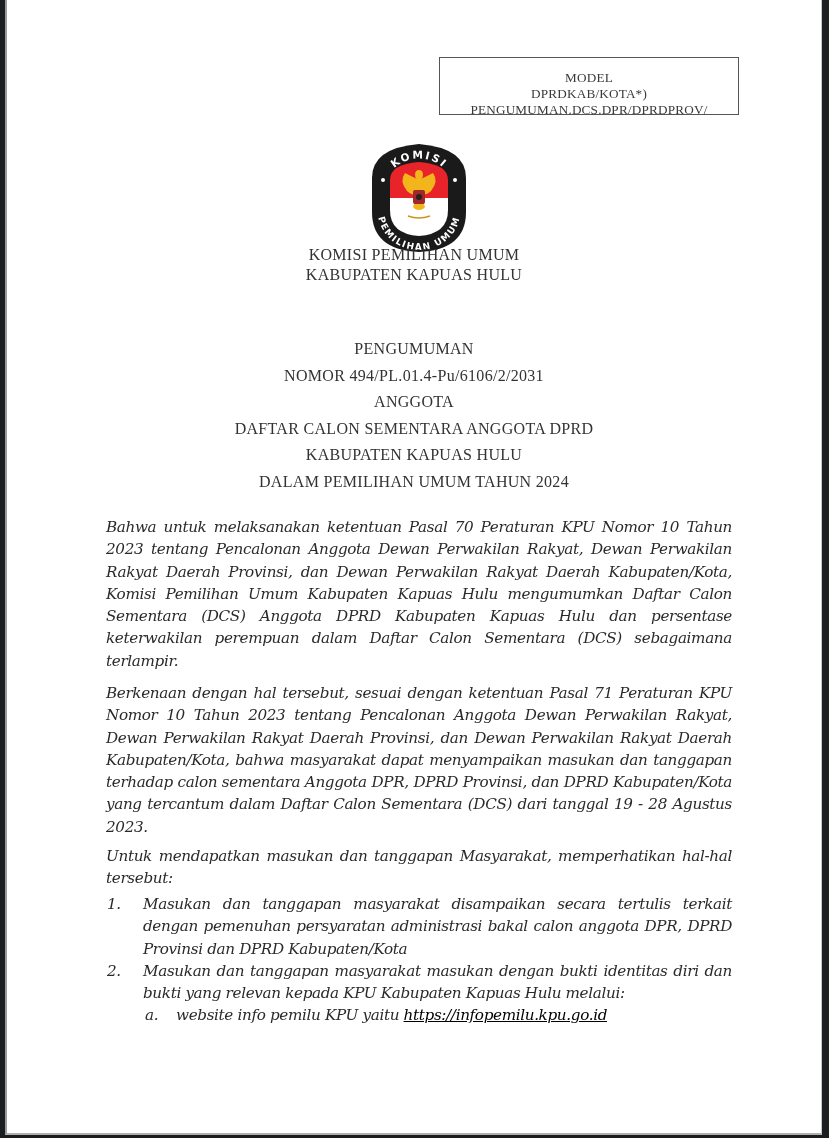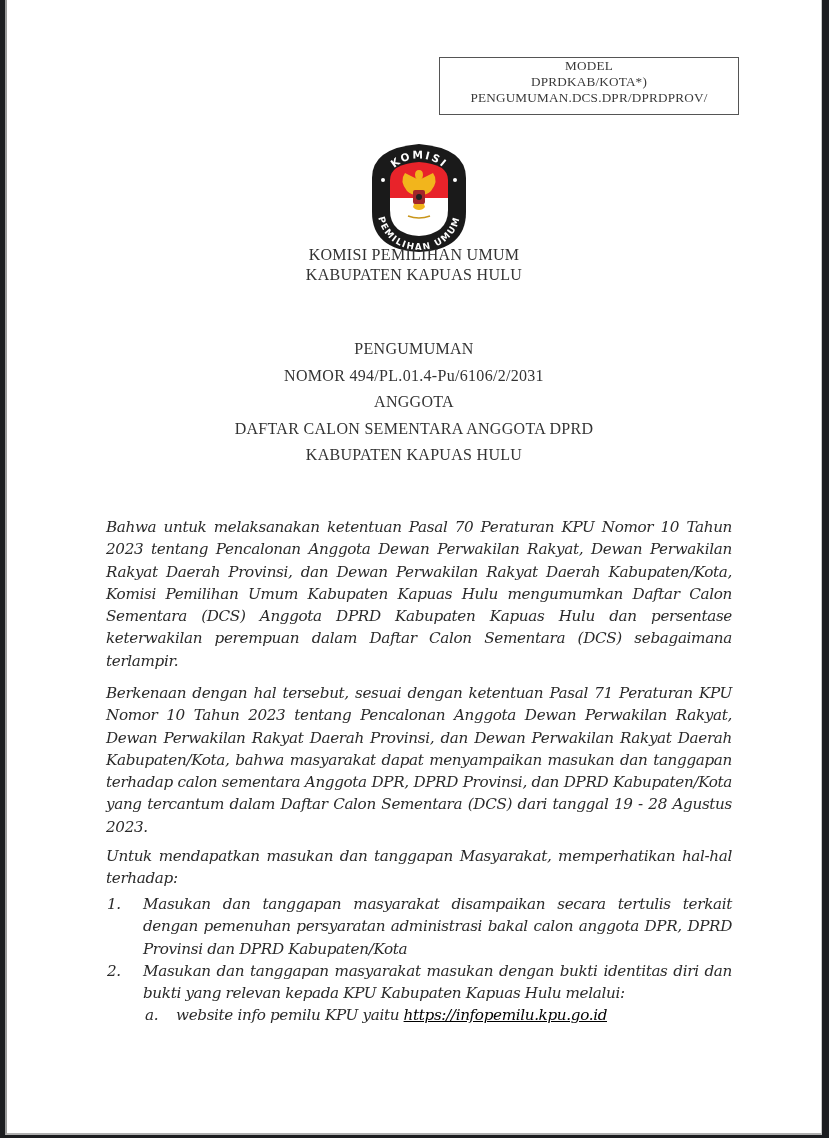--- a/index.html
+++ b/index.html
@@ -14,21 +14,21 @@
     background:#ffffff;
     border-left:2px solid #9a9a9a;
     border-right:1px solid #c8c8c8;
     border-bottom:2px solid #b0b0b0;
     box-sizing:border-box;
   }
   .model-box {
     position:absolute; left:432px; top:57px; width:300px; height:58px;
     border:1.5px solid #555; box-sizing:border-box;
     text-align:center; font-family:"Liberation Serif","DejaVu Serif",serif;
-    font-size:13.2px; line-height:16px; color:#3a3a3a; padding-top:0;
+    font-size:13.2px; line-height:16px; color:#3a3a3a; padding-top:12px;
     letter-spacing:0.2px;
   }
   .logo { position:absolute; left:357px; top:140px; width:110px; height:115px; }
   .center {
     position:absolute; left:0; width:100%; text-align:center;
     font-family:"Liberation Serif","DejaVu Serif",serif;
     font-size:16px; color:#333; letter-spacing:0.3px;
   }
   .body-text {
     position:absolute; left:99px; width:626px;
@@ -86,32 +86,33 @@
     <div>KOMISI PEMILIHAN UMUM</div>
     <div>KABUPATEN KAPUAS HULU</div>
   </div>
 
   <div class="center" style="top:336px;line-height:26.5px;">
     <div>PENGUMUMAN</div>
     <div>NOMOR 494/PL.01.4-Pu/6106/2/2031</div>
     <div>ANGGOTA</div>
     <div>DAFTAR CALON SEMENTARA ANGGOTA DPRD</div>
     <div>KABUPATEN KAPUAS HULU</div>
+    <div>DALAM PEMILIHAN UMUM TAHUN 2024</div>
   </div>
 
   <div class="body-text" style="top:516px;">
     <p>Bahwa untuk melaksanakan ketentuan Pasal 70 Peraturan KPU Nomor 10 Tahun 2023 tentang Pencalonan Anggota Dewan Perwakilan Rakyat, Dewan Perwakilan Rakyat Daerah Provinsi, dan Dewan Perwakilan Rakyat Daerah Kabupaten/Kota, Komisi Pemilihan Umum Kabupaten Kapuas Hulu mengumumkan Daftar Calon Sementara (DCS) Anggota DPRD Kabupaten Kapuas Hulu dan persentase keterwakilan perempuan dalam Daftar Calon Sementara (DCS) sebagaimana terlampir.</p>
   </div>
 
   <div class="body-text" style="top:682px;">
     <p>Berkenaan dengan hal tersebut, sesuai dengan ketentuan Pasal 71 Peraturan KPU Nomor 10 Tahun 2023 tentang Pencalonan Anggota Dewan Perwakilan Rakyat, Dewan Perwakilan Rakyat Daerah Provinsi, dan Dewan Perwakilan Rakyat Daerah Kabupaten/Kota, bahwa masyarakat dapat menyampaikan masukan dan tanggapan terhadap calon sementara Anggota DPR, DPRD Provinsi, dan DPRD Kabupaten/Kota yang tercantum dalam Daftar Calon Sementara (DCS) dari tanggal 19 - 28 Agustus 2023.</p>
   </div>
 
   <div class="body-text" style="top:845px;">
-    <p>Untuk mendapatkan masukan dan tanggapan Masyarakat, memperhatikan hal-hal terhadap:</p>
+    <p>Untuk mendapatkan masukan dan tanggapan Masyarakat, memperhatikan hal-hal tersebut:</p>
   </div>
 
   <div class="body-text" style="top:893px;">
     <div class="list-item">
       <span class="list-num">1.</span>
       <span>Masukan dan tanggapan masyarakat disampaikan secara tertulis terkait dengan pemenuhan persyaratan administrasi bakal calon anggota DPR, DPRD Provinsi dan DPRD Kabupaten/Kota</span>
     </div>
     <div class="list-item">
       <span class="list-num">2.</span>
       <span>Masukan dan tanggapan masyarakat masukan dengan bukti identitas diri dan bukti yang relevan kepada KPU Kabupaten Kapuas Hulu melalui:</span>

